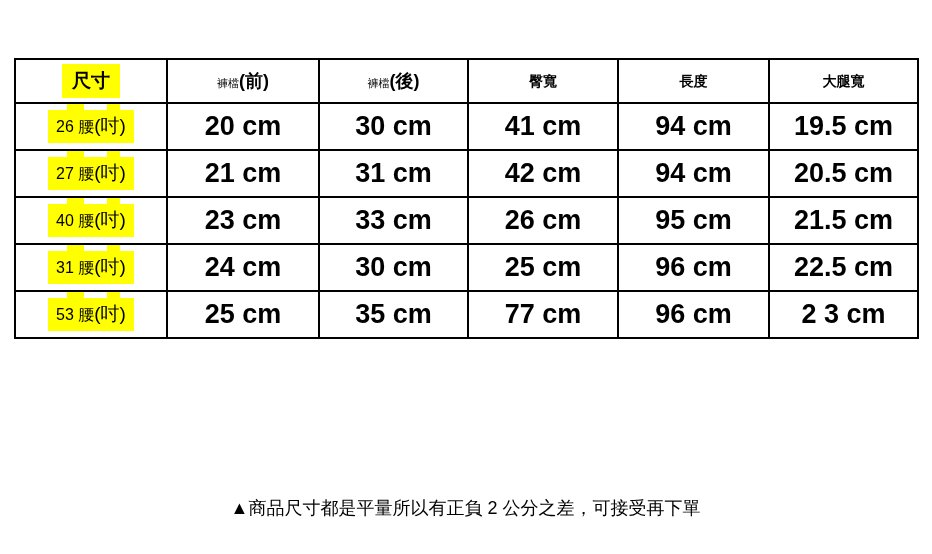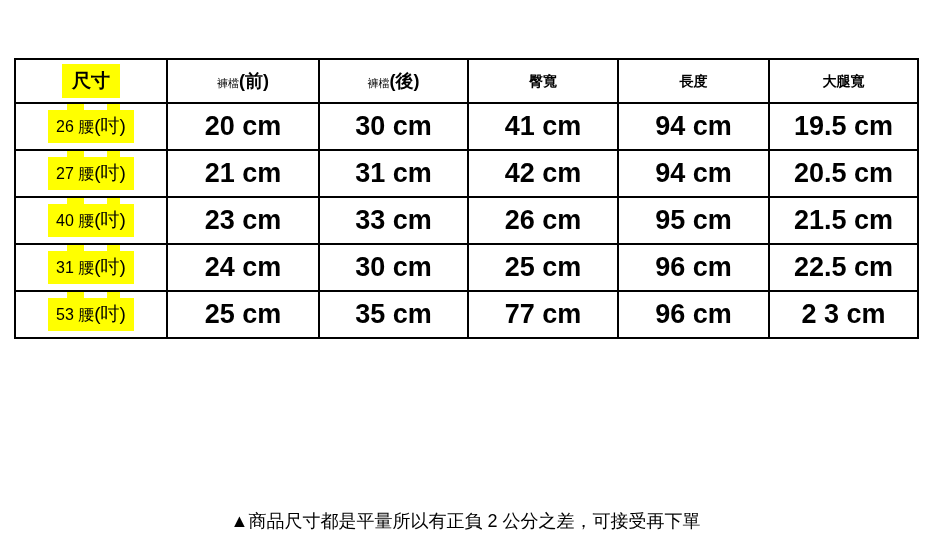--- a/index.html
+++ b/index.html
@@ -81,21 +81,21 @@
     position:absolute;
     top:-6px;right:16%;
     width:13px;height:7px;
     background:var(--hl);
   }
   .s-main{font-size:16px;font-weight:normal;}
   .s-suffix{font-size:19px;font-weight:normal;}
 
   .footer-note{
     position:absolute;
-    left:14px;top:509px;
+    left:14px;top:496px;
     width:903px;
     text-align:center;
     font-size:18px;
     font-weight:normal;
     color:var(--txt);
   }
 </style>
 </head>
 <body>
 

